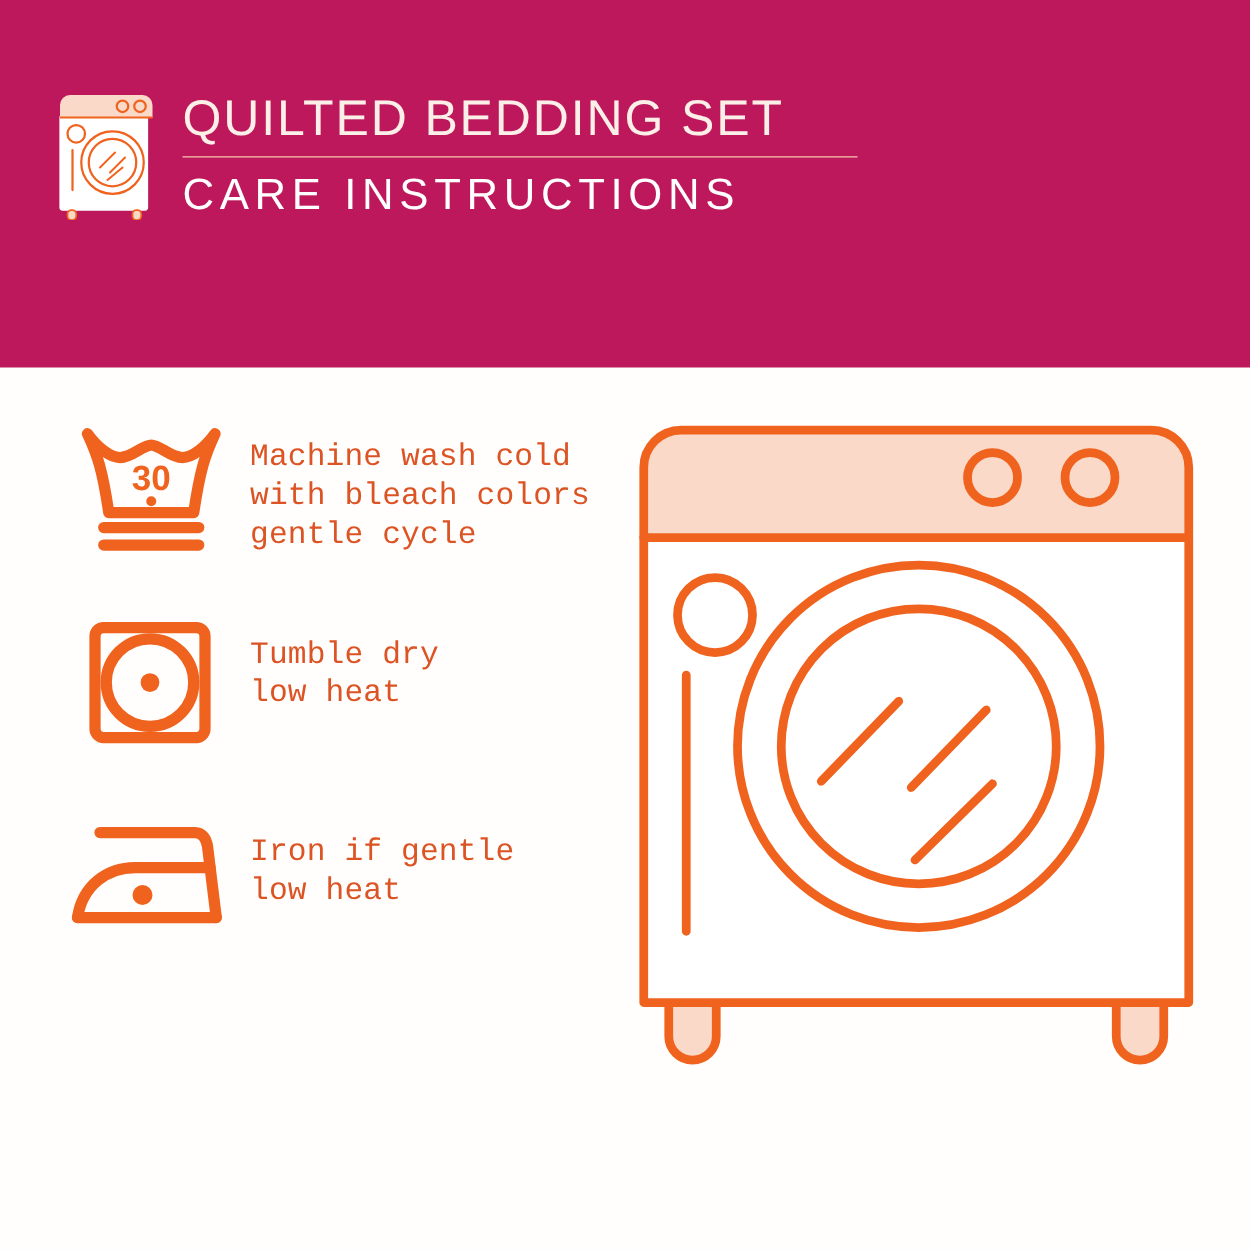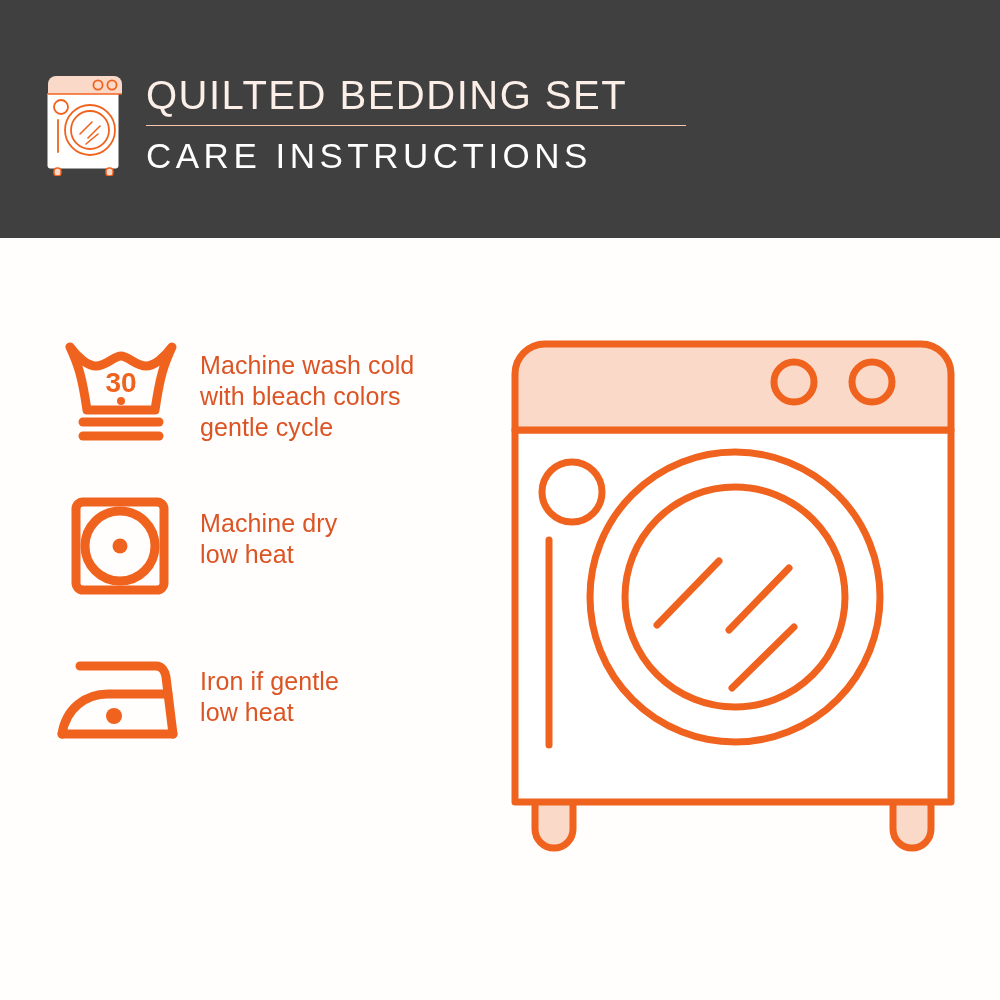--- a/index.html
+++ b/index.html
@@ -16,22 +16,22 @@
     height: 1000px;
     background: #fffefc;
     overflow: hidden;
   }
 
   
   #header {
     position: absolute;
     left: 0; top: 0;
     width: 1000px;
-    height: 238px;
-    background: #404040;
+    height: 294px;
+    background: #be185d;
   }
   #header-icon {
     position: absolute;
     left: 44px;
     top: 72px;
     width: 82px;
     height: 104px;
   }
   #header-text {
     position: absolute;
@@ -84,21 +84,21 @@
     position: absolute;
     left: 200px;
     top: 20px;
     color: #DC5424;
     font-size: 25px;
     line-height: 31px;
     font-weight: 400;
     letter-spacing: 0.1px;
     width: 280px;
   }
-  .care-label span { display: block; }
+  .care-label span { display: block; font-family: Liberation Mono, monospace; }
 
   
   #washer-illustration {
     position: absolute;
     left: 487px;
     top: 330px;
     width: 490px;
     height: 610px;
   }
 </style>
@@ -176,21 +176,21 @@
       <div class="care-symbol">
         <svg viewBox="0 0 130 118" width="130" height="118" aria-hidden="true">
           <g fill="none" stroke="#F0631F" stroke-width="9" stroke-linejoin="round">
             <rect x="20" y="14" width="88" height="88" rx="7"></rect>
             <circle cx="64" cy="58" r="35"></circle>
           </g>
           <circle cx="64" cy="58" r="7.5" fill="#F0631F"></circle>
         </svg>
       </div>
       <div class="care-label">
-        <span>Machine dry</span>
+        <span>Tumble dry</span>
         <span>low heat</span>
       </div>
     </div>
 
     <div class="care-row">
       <div class="care-symbol">
         <svg viewBox="0 0 130 118" width="130" height="118" aria-hidden="true">
           <g fill="none" stroke="#F0631F" stroke-width="9" stroke-linecap="round" stroke-linejoin="round">
 
             <path d="M24 20 H100 C106 20 109 25 110 31 L117 88"></path>

